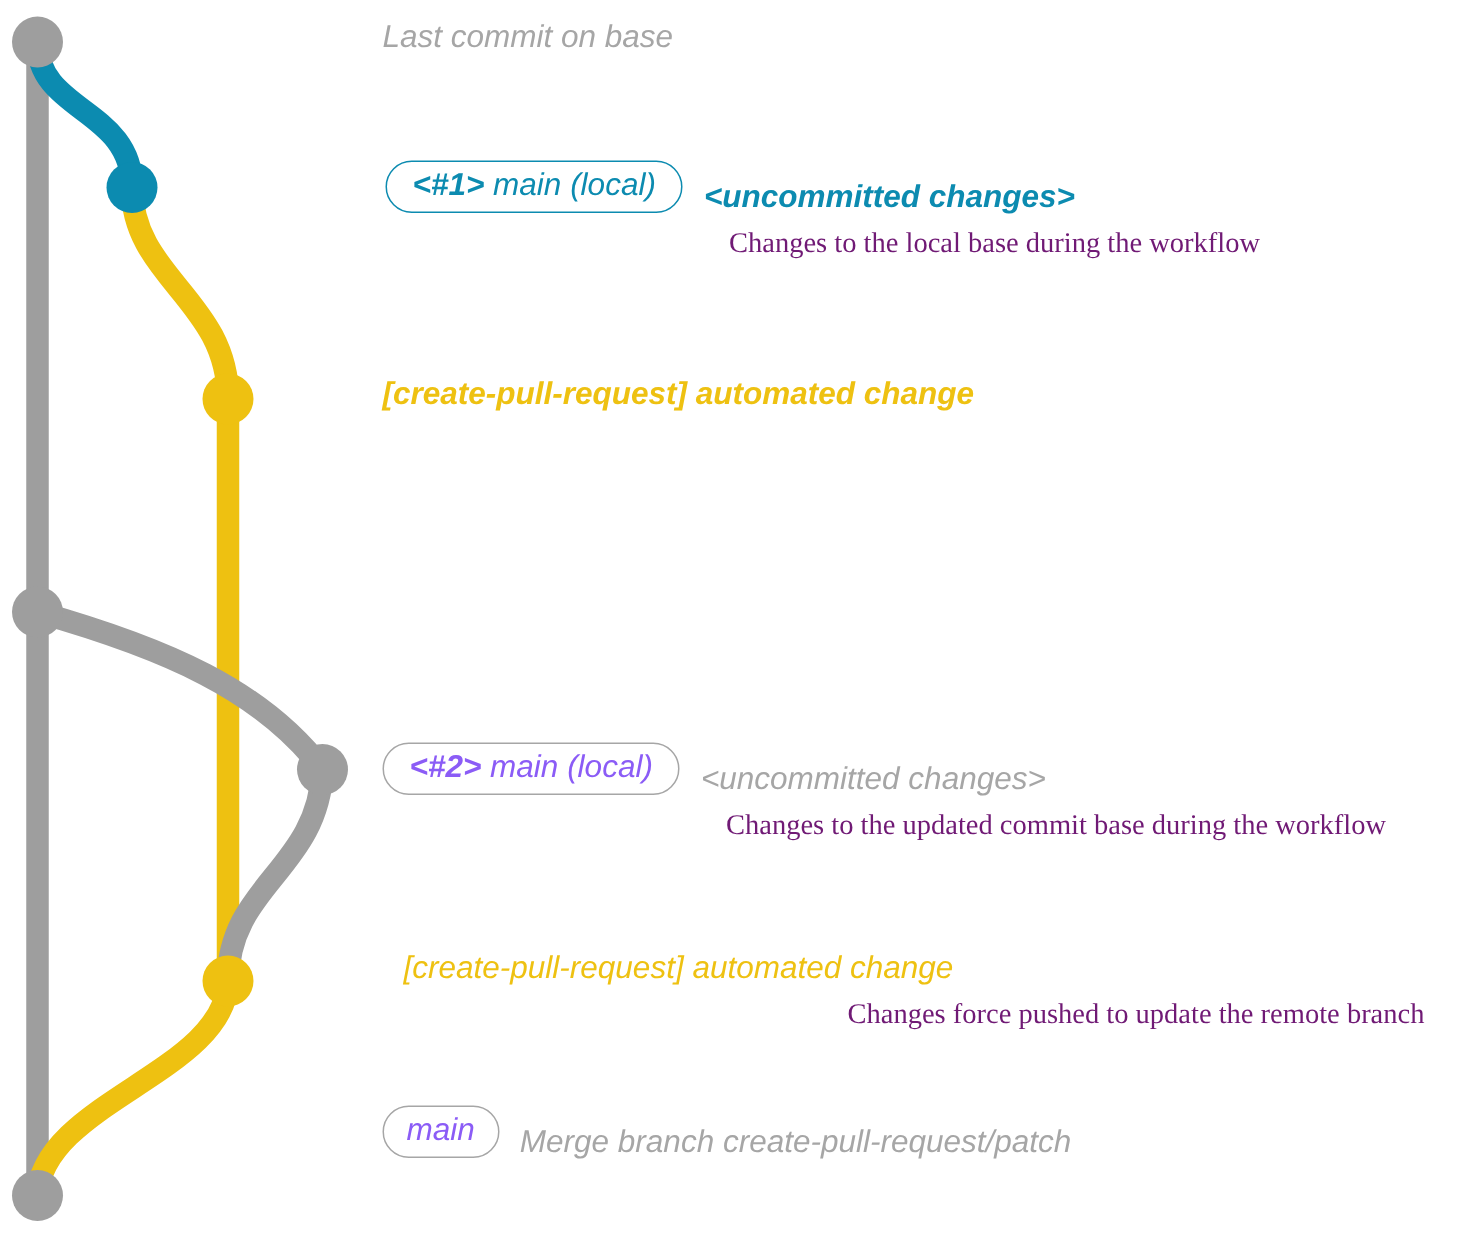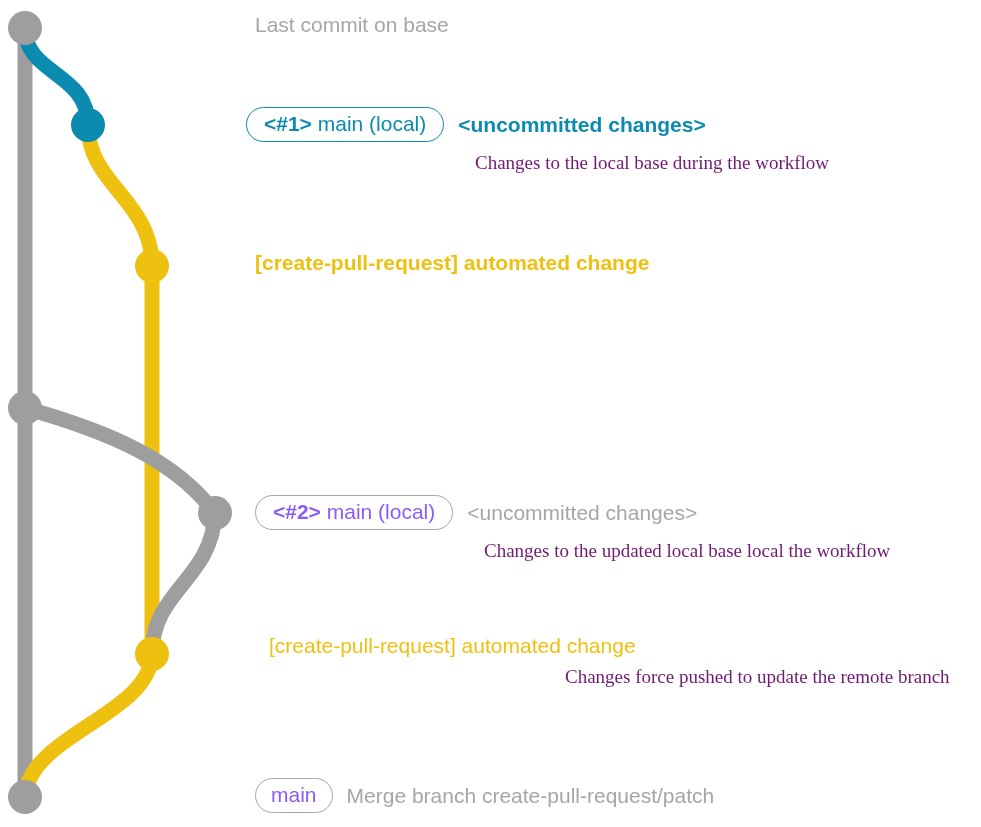--- a/index.html
+++ b/index.html
@@ -34,22 +34,23 @@
     top: 0;
     width: 981px;
     height: 827px;
   }
   .row {
     position: absolute;
     display: block;
   }
   .rowline {
     display: flex;
-    align-items: center;
+    align-items: flex-end;
     white-space: nowrap;
+    font-style: italic;
   }
 
   
   .pill {
     display: inline-block;
     border: 1.6px solid #9b9b9b;
     border-radius: 18px;
     padding: 5px 17px 7px 17px;
     font-size: 21px;
     line-height: 1;
@@ -121,21 +122,21 @@
   </svg>
 
   <div class="rows">
 
     <div class="row" style="left:255px; top:14px;">
       <div class="rowline">
         <span class="subject gray">Last commit on base</span>
       </div>
     </div>
 
-    <div class="row" style="left:246px; top:107px;">
+    <div class="row" style="left:257px; top:107px;">
       <div class="rowline">
         <span class="pill blue"><span class="num">&lt;#1&gt;</span><span class="gapsp">&nbsp;</span><span>main (local)</span></span>
         <span class="gap"></span>
         <span class="subject blue">&lt;uncommitted changes&gt;</span>
       </div>
       <div class="note" style="margin-left:229px;">Changes to the local base during the workflow</div>
     </div>
 
     <div class="row" style="left:255px; top:252px;">
       <div class="rowline">
@@ -143,32 +144,32 @@
       </div>
     </div>
 
 
     <div class="row" style="left:255px; top:495px;">
       <div class="rowline">
         <span class="pill gray"><span class="num">&lt;#2&gt;</span><span class="gapsp">&nbsp;</span><span>main (local)</span></span>
         <span class="gap"></span>
         <span class="subject gray">&lt;uncommitted changes&gt;</span>
       </div>
-      <div class="note" style="margin-left:229px;">Changes to the updated local base local the workflow</div>
+      <div class="note" style="margin-left:229px;">Changes to the updated commit base during the workflow</div>
     </div>
 
     <div class="row" style="left:255px; top:635px;">
       <div class="rowline">
         <span class="gap"></span>
         <span class="subject goldplain">[create-pull-request] automated change</span>
       </div>
       <div class="note" style="margin-left:310px;">Changes force pushed to update the remote branch</div>
     </div>
 
-    <div class="row" style="left:255px; top:778px;">
+    <div class="row" style="left:255px; top:737px;">
       <div class="rowline">
         <span class="pill gray small"><span>main</span></span>
         <span class="gap"></span>
         <span class="subject gray">Merge branch create-pull-request/patch</span>
       </div>
     </div>
 
   </div>
 </div>
 

